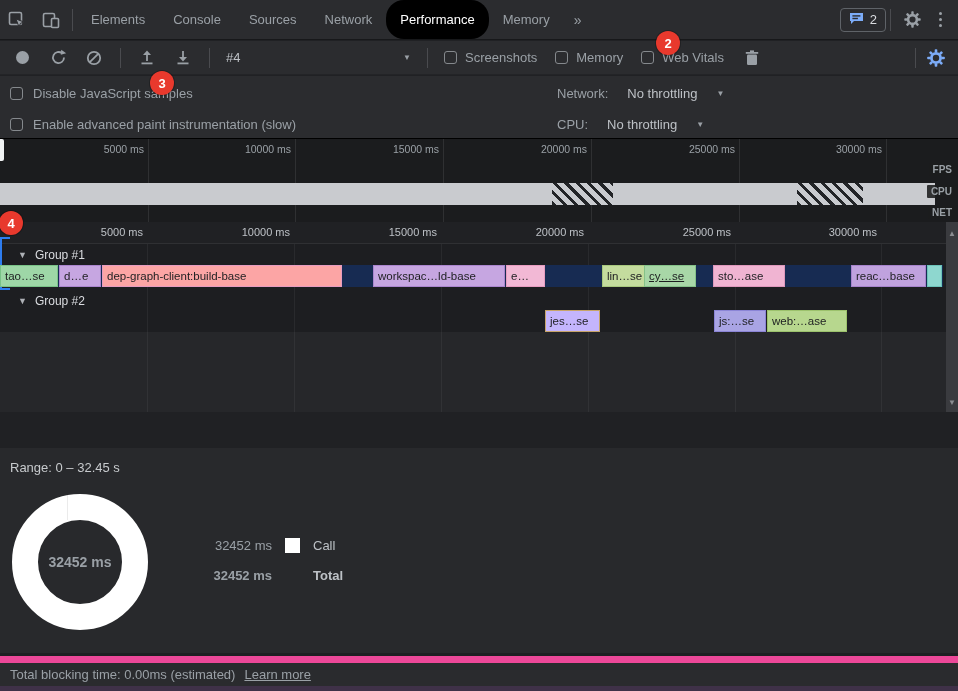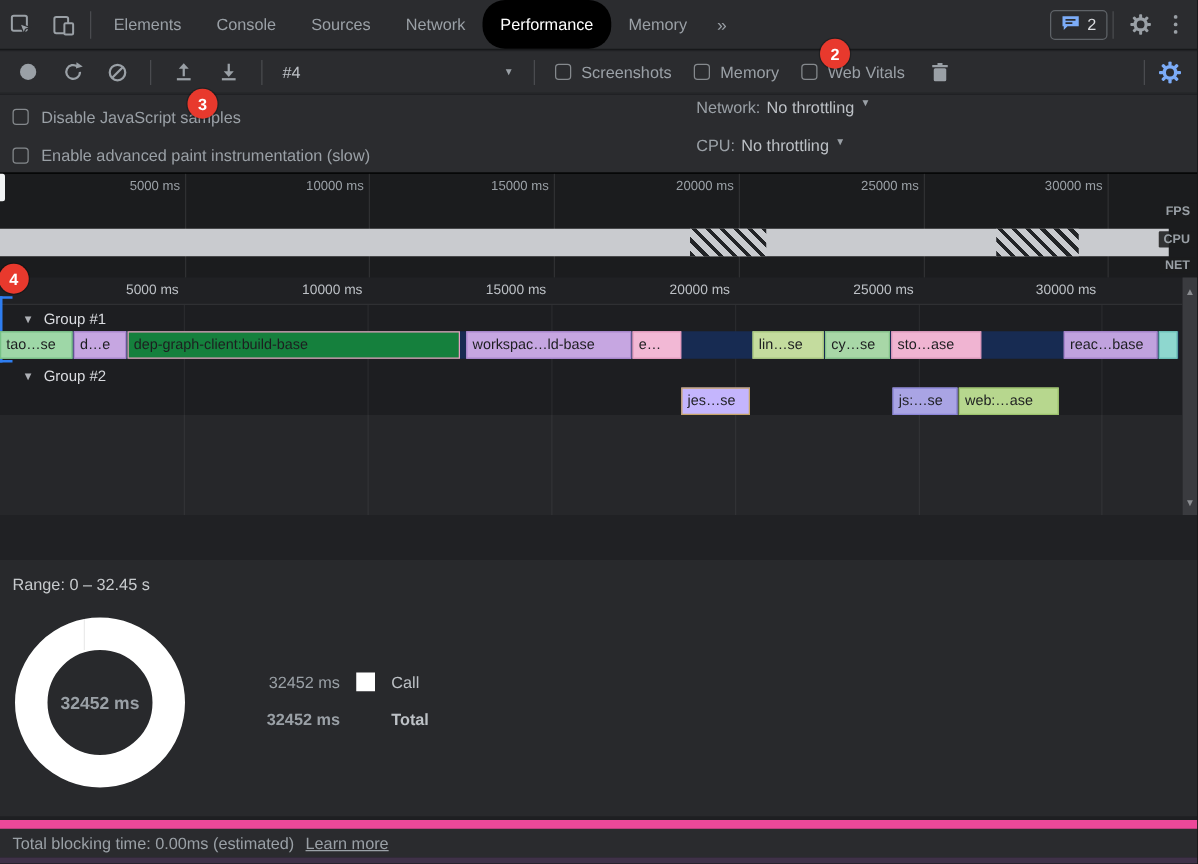--- a/index.html
+++ b/index.html
@@ -35,21 +35,21 @@
   .session-select { display:flex; align-items:center; justify-content:space-between;
     width:185px; color:#bdc1c6; font-size:13px; cursor:pointer; }
   .caret { font-size:8px; color:#9aa0a6; }
   .cb-item { display:flex; align-items:center; gap:8px; font-size:13px; color:#9aa0a6; cursor:pointer; }
   .cb-box { width:13px; height:13px; border:1.5px solid #85898d; border-radius:3px; background:transparent; }
   .blue-gear { margin-left:auto; display:flex; align-items:center; gap:10px; }
   
   .options { position:absolute; left:0; top:76px; width:958px; height:62px; background:#2b2c2f; }
   .opt-row { position:absolute; left:10px; height:30px; display:flex; align-items:center; gap:10px;
     font-size:13px; color:#9aa0a6; }
-  .opt-sel { position:absolute; left:557px; height:30px; display:flex; gap:5px;
+  .opt-sel { position:absolute; left:557px; height:30px; display:flex; align-items:center; gap:19px;
     font-size:13px; color:#9aa0a6; cursor:pointer; }
   .opt-sel .val { color:#bdc1c6; }
   
   .overview { position:absolute; left:0; top:138px; width:958px; height:84px; background:#1b1c1e;
     border-top:1px solid #000; }
   .ov-grid { position:absolute; top:0; width:1px; height:84px; background:rgba(255,255,255,0.09); }
   .ov-tick { position:absolute; top:4px; width:90px; text-align:right; font-size:10.5px; color:#9aa0a6; }
   .ov-handle { position:absolute; left:0; top:0; width:4px; height:22px; background:#f1f3f4; border-radius:0 2px 2px 0; }
   .cpu-band { position:absolute; left:0; top:44px; width:935px; height:22px; background:#c9cbcf; }
   .hatch { position:absolute; top:0; height:22px;
@@ -324,25 +324,25 @@
         <div class="fl-tick" style="left: 787px;">30000 ms</div>
       </div>
     <div class="blue-bracket"></div>
   <div class="grp-header" style="top: 24px;">
         <span class="tri">▼</span>
         <span class="gname">Group #1</span>
       </div>
       <div class="strip" style="top: 43px; width: 943px; background: rgb(23, 43, 82);">
         <div class="bar" style="left: 0px; width: 58px; background: rgb(158, 215, 167); border-color: rgb(121, 194, 135);">tao…se</div>
         <div class="bar" style="left: 59px; width: 42px; background: rgb(198, 166, 225); border-color: rgb(171, 134, 207);">d…e</div>
-        <div class="bar" style="left: 102px; width: 266px; background: #15803d; border-color: rgb(231, 156, 192);">dep-graph-client:build-base</div>
+        <div class="bar" style="left: 102px; width: 240px; background: #fca5a5; border-color: rgb(231, 156, 192);">dep-graph-client:build-base</div>
         <div class="bar" style="left: 373px; width: 132px; background: rgb(198, 166, 225); border-color: rgb(171, 134, 207);">workspac…ld-base</div>
         <div class="bar" style="left: 506px; width: 39px; background: rgb(242, 184, 213); border-color: rgb(231, 156, 192);">e…</div>
         <div class="bar" style="left: 602px; width: 57px; background: rgb(196, 220, 158); border-color: rgb(168, 200, 126);">lin…se</div>
-        <div class="bar" style="left: 660px; width: 52px; background: rgb(168, 215, 167); border-color: rgb(133, 194, 137);">cy…se</div>
+        <div class="bar" style="left: 644px; width: 52px; background: rgb(168, 215, 167); border-color: rgb(133, 194, 137); text-decoration: underline;">cy…se</div>
         <div class="bar" style="left: 713px; width: 72px; background: rgb(240, 180, 210); border-color: rgb(222, 152, 188);">sto…ase</div>
         <div class="bar" style="left: 851px; width: 75px; background: rgb(192, 162, 222); border-color: rgb(166, 131, 204);">reac…base</div>
         <div class="bar" style="left: 927px; width: 15px; background: rgb(142, 215, 207); border-color: rgb(108, 195, 186);"></div>
       </div>
       <div class="grp-header" style="top: 70px;">
         <span class="tri">▼</span>
         <span class="gname">Group #2</span>
       </div>
       <div class="strip" style="top: 88px; width: 943px; background: transparent;">
         <div class="bar" style="left: 545px; width: 55px; background: #c4b5fd; border-color: rgb(199, 164, 105);">jes…se</div>

